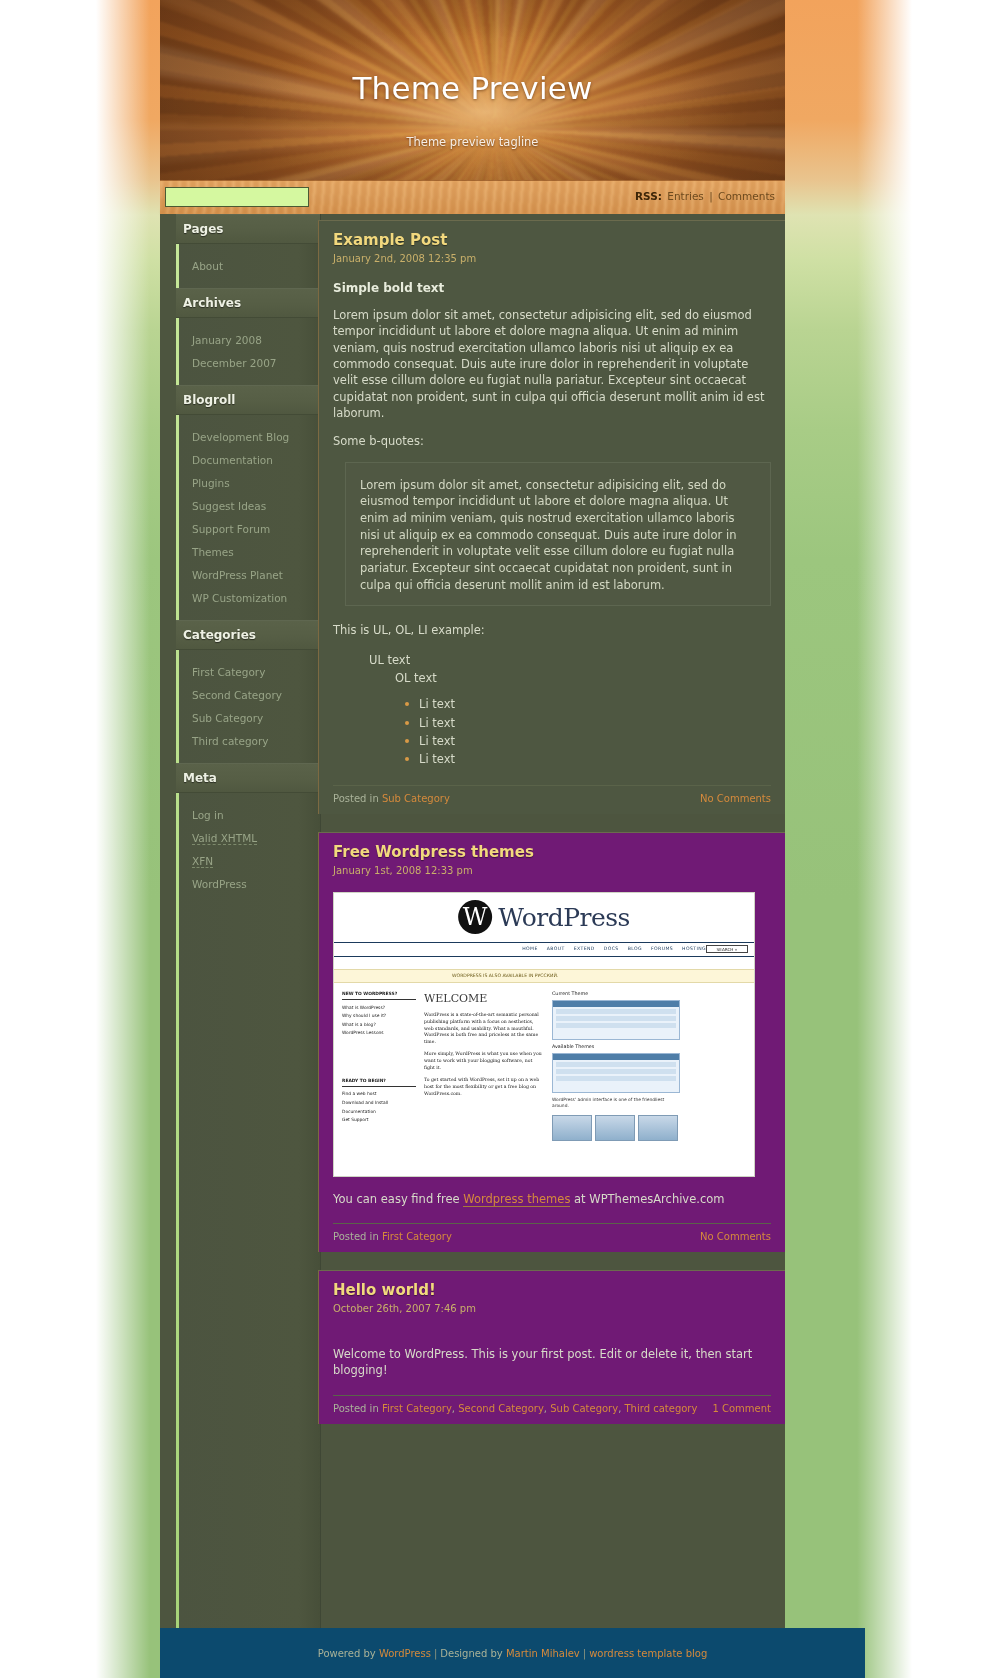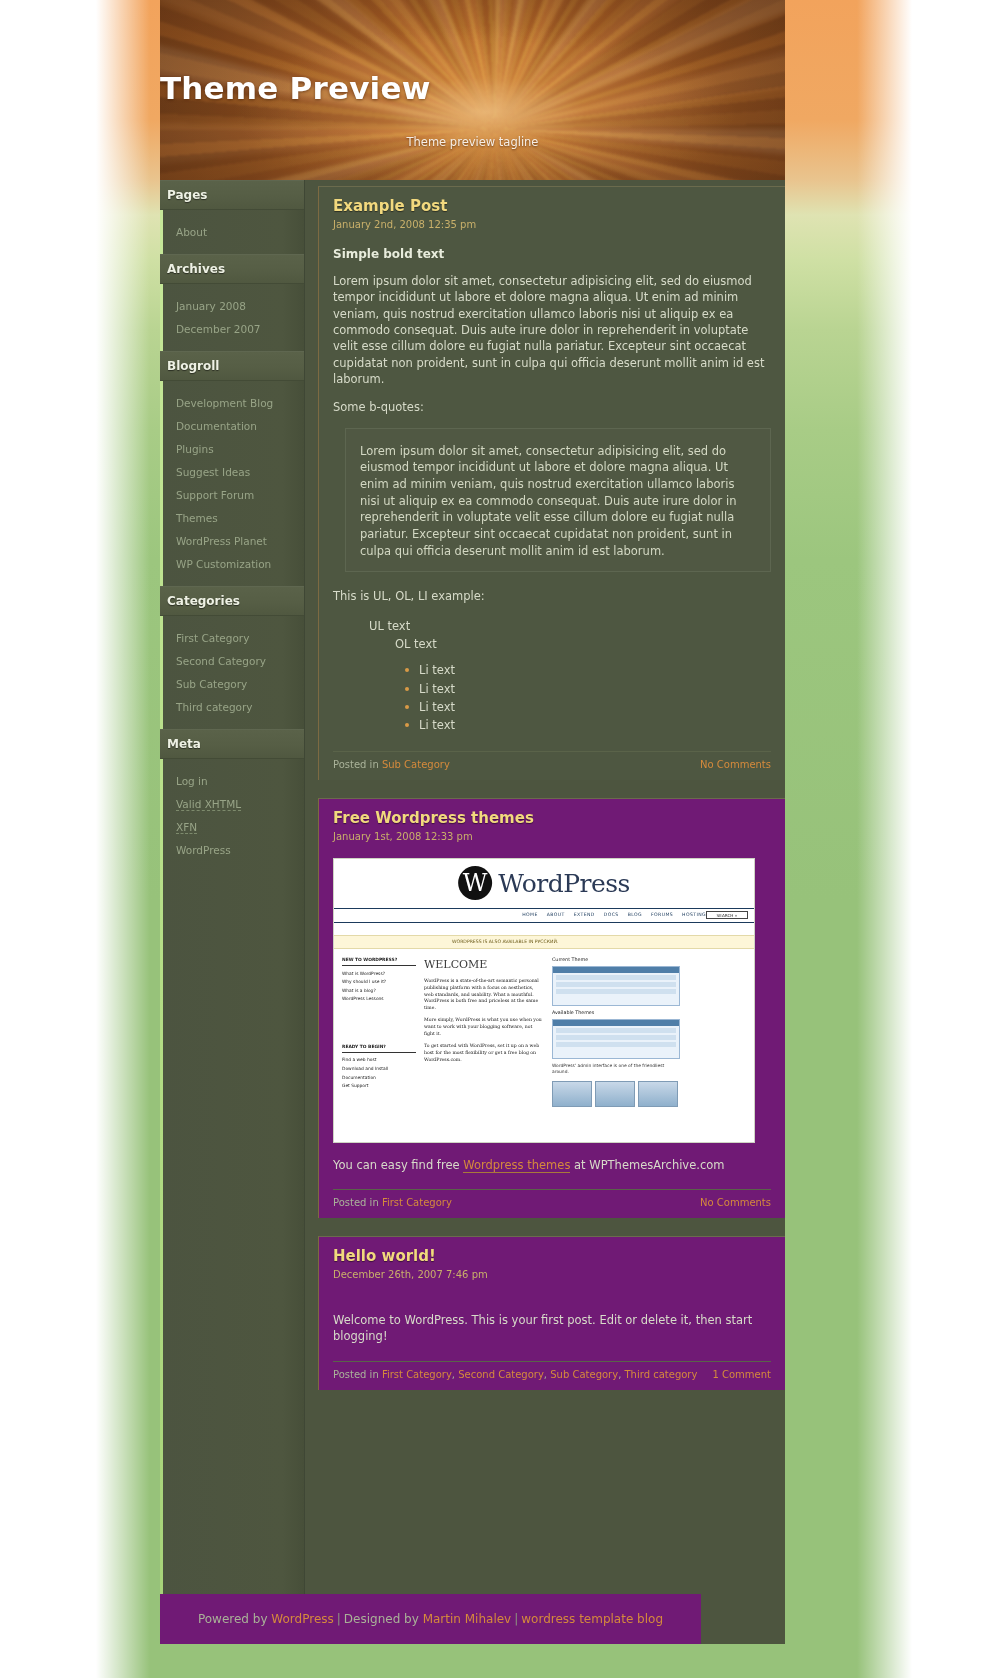--- a/index.html
+++ b/index.html
@@ -83,21 +83,22 @@
     background: radial-gradient(ellipse at 52% 62%,
       rgba(255,220,170,0.50) 0%, rgba(255,190,120,0.18) 22%, rgba(0,0,0,0) 55%);
   }
   #header .vign {
     position: absolute; inset: 0;
     background: radial-gradient(ellipse at 50% 50%,
       rgba(0,0,0,0) 38%, rgba(60,28,10,0.30) 100%);
   }
   #blogtitle {
     position: absolute; top: 70px; left: 0; width: 625px;
-    font-size: 31px; font-weight: bold; color: #ffffff;
+    text-align: center;
+    font-size: 31px; font-weight: normal; color: #ffffff;
     letter-spacing: 0.2px;
     text-shadow: 0 1px 3px rgba(60,25,5,0.55);
   }
   #blogdesc {
     position: absolute; top: 135px; left: 0; width: 625px;
     text-align: center;
     font-size: 11.5px; color: #f7efe6;
     text-shadow: 0 1px 2px rgba(60,25,5,0.6);
   }
 
@@ -144,21 +145,21 @@
   #wrap {
     position: relative;
     width: 625px;
     height: 1464px;
     background: #4d553f;
   }
 
   
   #sidebar {
     position: absolute;
-    left: 0; top: 0;
+    left: 16px; top: 0;
     width: 145px;
     height: 1464px;
     background: linear-gradient(to right, #4c5440 0%, #4e563f 85%, #474f39 100%);
     border-right: 1px solid #3f4735;
   }
   #sidebar::before {
     content: "";
     position: absolute; left: 0; top: 0; width: 3px; height: 100%;
     background: linear-gradient(to bottom, #c7e89a 0%, #b4dd86 55%, #a6d378 100%);
   }
@@ -324,47 +325,59 @@
   .shot-thumbs div { width: 40px; height: 26px; background: linear-gradient(#c8d8e8,#8fb0cc); border: 1px solid #7f9bb5; }
   .shot-cap { font-size: 4.4px; color: #333; margin-top: 3px; font-family: "DejaVu Sans", sans-serif; }
 
   .afterimg { font-size: 11.5px; color: #d7dbc9; margin-bottom: 4px; }
   .afterimg a { color: #d58a3c; text-decoration: none; border-bottom: 1px solid #a97a3a; }
 
   
   #footer {
     position: absolute;
     left: 0; bottom: 0;
-    width: 541px;
+    width: 705px;
     height: 50px;
-    background: #701a75;
+    background: #0c4a6e;
     display: flex;
     align-items: center;
     justify-content: center;
-    font-size: 12px;
+    font-size: 10px;
     color: #a9b298;
   }
   #footer a { color: #d58a3c; text-decoration: none; }
   #footer .sep { margin: 0 3px; color: #8d9680; }
 </style>
 </head>
 <body>
 
 <div id="page">
   <div id="shell">
 
     <div id="header">
       <div class="rays"></div>
       <div class="rays2"></div>
       <div class="glow"></div>
       <div class="vign"></div>
       <div id="blogtitle">Theme Preview</div>
       <div id="blogdesc">Theme preview tagline</div>
     </div>
 
+    <div id="navbar">
+      <div class="navrays"></div>
+      <div id="searchform">
+        <input id="searchinput" type="text" placeholder="" style="">
+      </div>
+      <div id="rssbox">
+        <span class="rsslabel">RSS:</span>
+        <a href="#">Entries</a>
+        <span class="sep">|</span>
+        <a href="#">Comments</a>
+      </div>
+    </div>
 
     <div id="wrap">
 
       <div id="sidebar">
 
         <div class="sb-widget">
           <div class="sb-title">Pages</div>
           <ul class="sb-list">
             <li><a href="#">About</a></li>
           </ul>
@@ -535,21 +548,21 @@
             <span class="comments">
               <a href="#">No Comments</a>
             </span>
           </div>
         </div>
 
         <div class="post alt">
           <h2 class="post-title">
             <a href="#">Hello world!</a>
           </h2>
-          <div class="post-date">December 26th, 2007 7:46 pm</div>
+          <div class="post-date">October 26th, 2007 7:46 pm</div>
           <div class="post-body">
             <p style="margin-top:32px;">Welcome to WordPress. This is your first post. Edit or delete it, then start blogging!</p>
           </div>
           <div class="post-footer">
             <span class="cats">
               <span>Posted in</span>
               <a href="#">First Category</a><span>,</span>
               <a href="#">Second Category</a><span>,</span>
               <a href="#">Sub Category</a><span>,</span>
               <a href="#">Third category</a>

